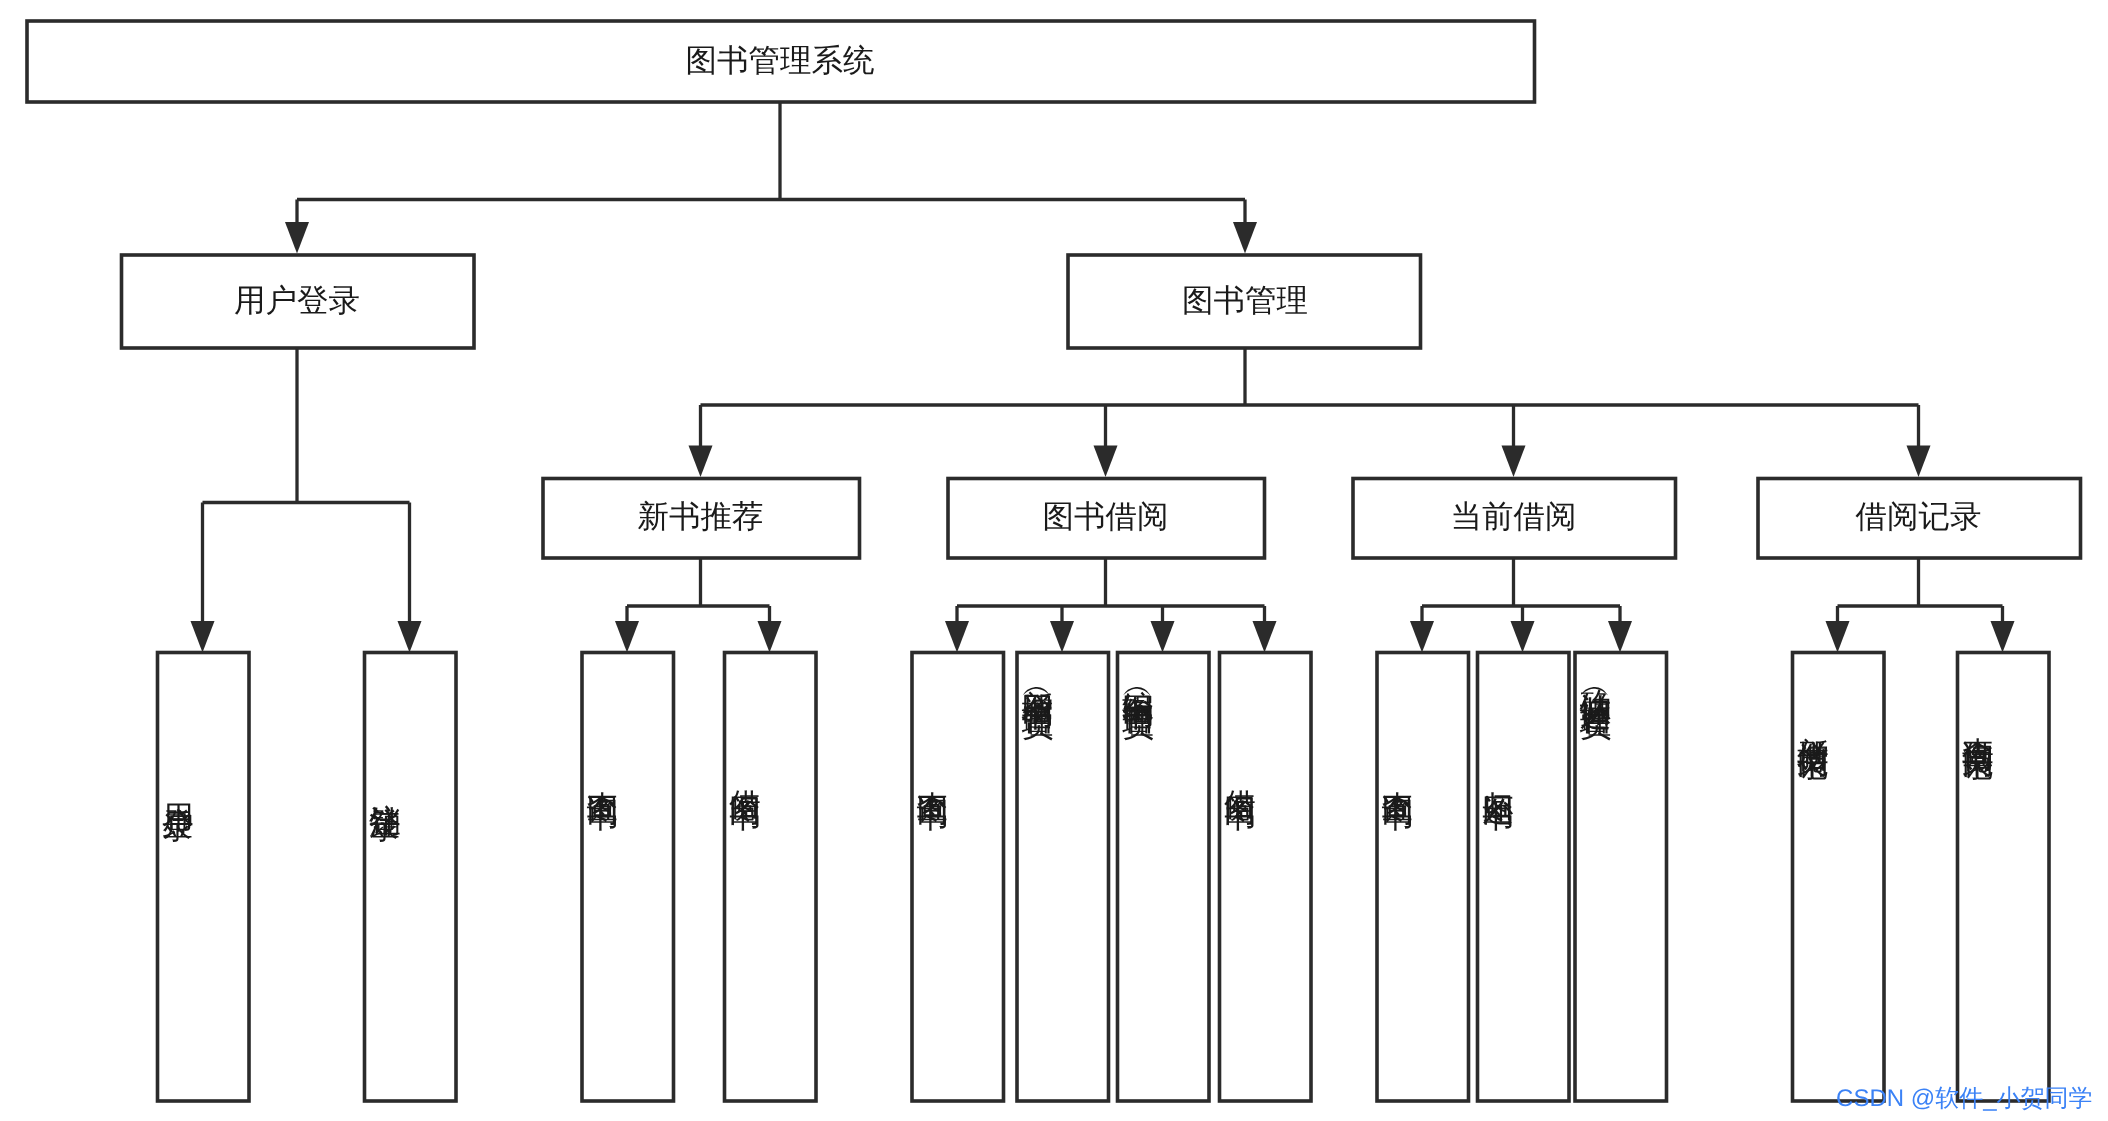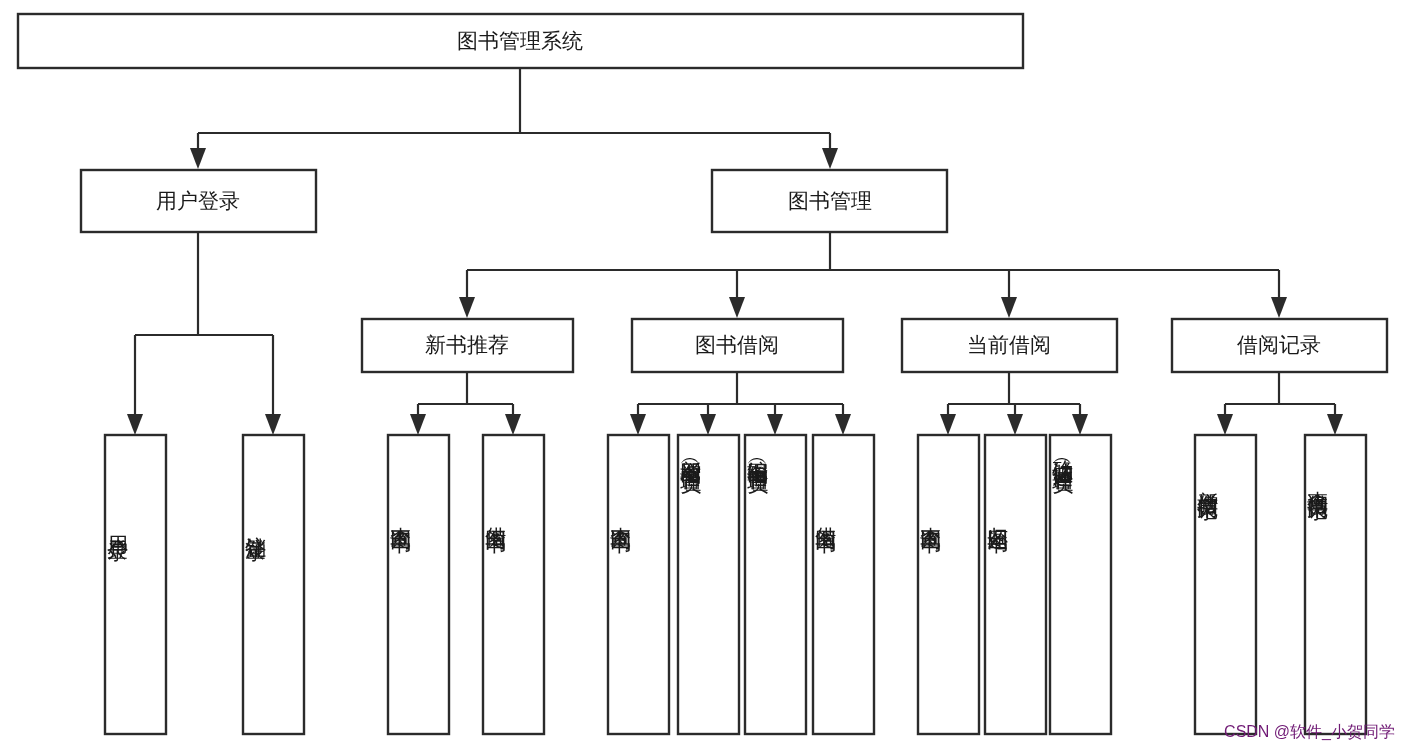--- a/index.html
+++ b/index.html
@@ -57,21 +57,21 @@
     letter-spacing: 2px;
     dominant-baseline: hanging;
     text-anchor: start;
   }
   .watermark-text {
     position: absolute;
     right: 10px;
     bottom: 4px;
     font-family: "Liberation Sans", "DejaVu Sans", sans-serif;
     font-size: 16px;
-    color: #701a75;
+    color: #3b82f6;
     white-space: nowrap;
     pointer-events: none;
     user-select: none;
   }
 </style>
 </head>
 <body>
 
 <div id="diagram-root">
 

